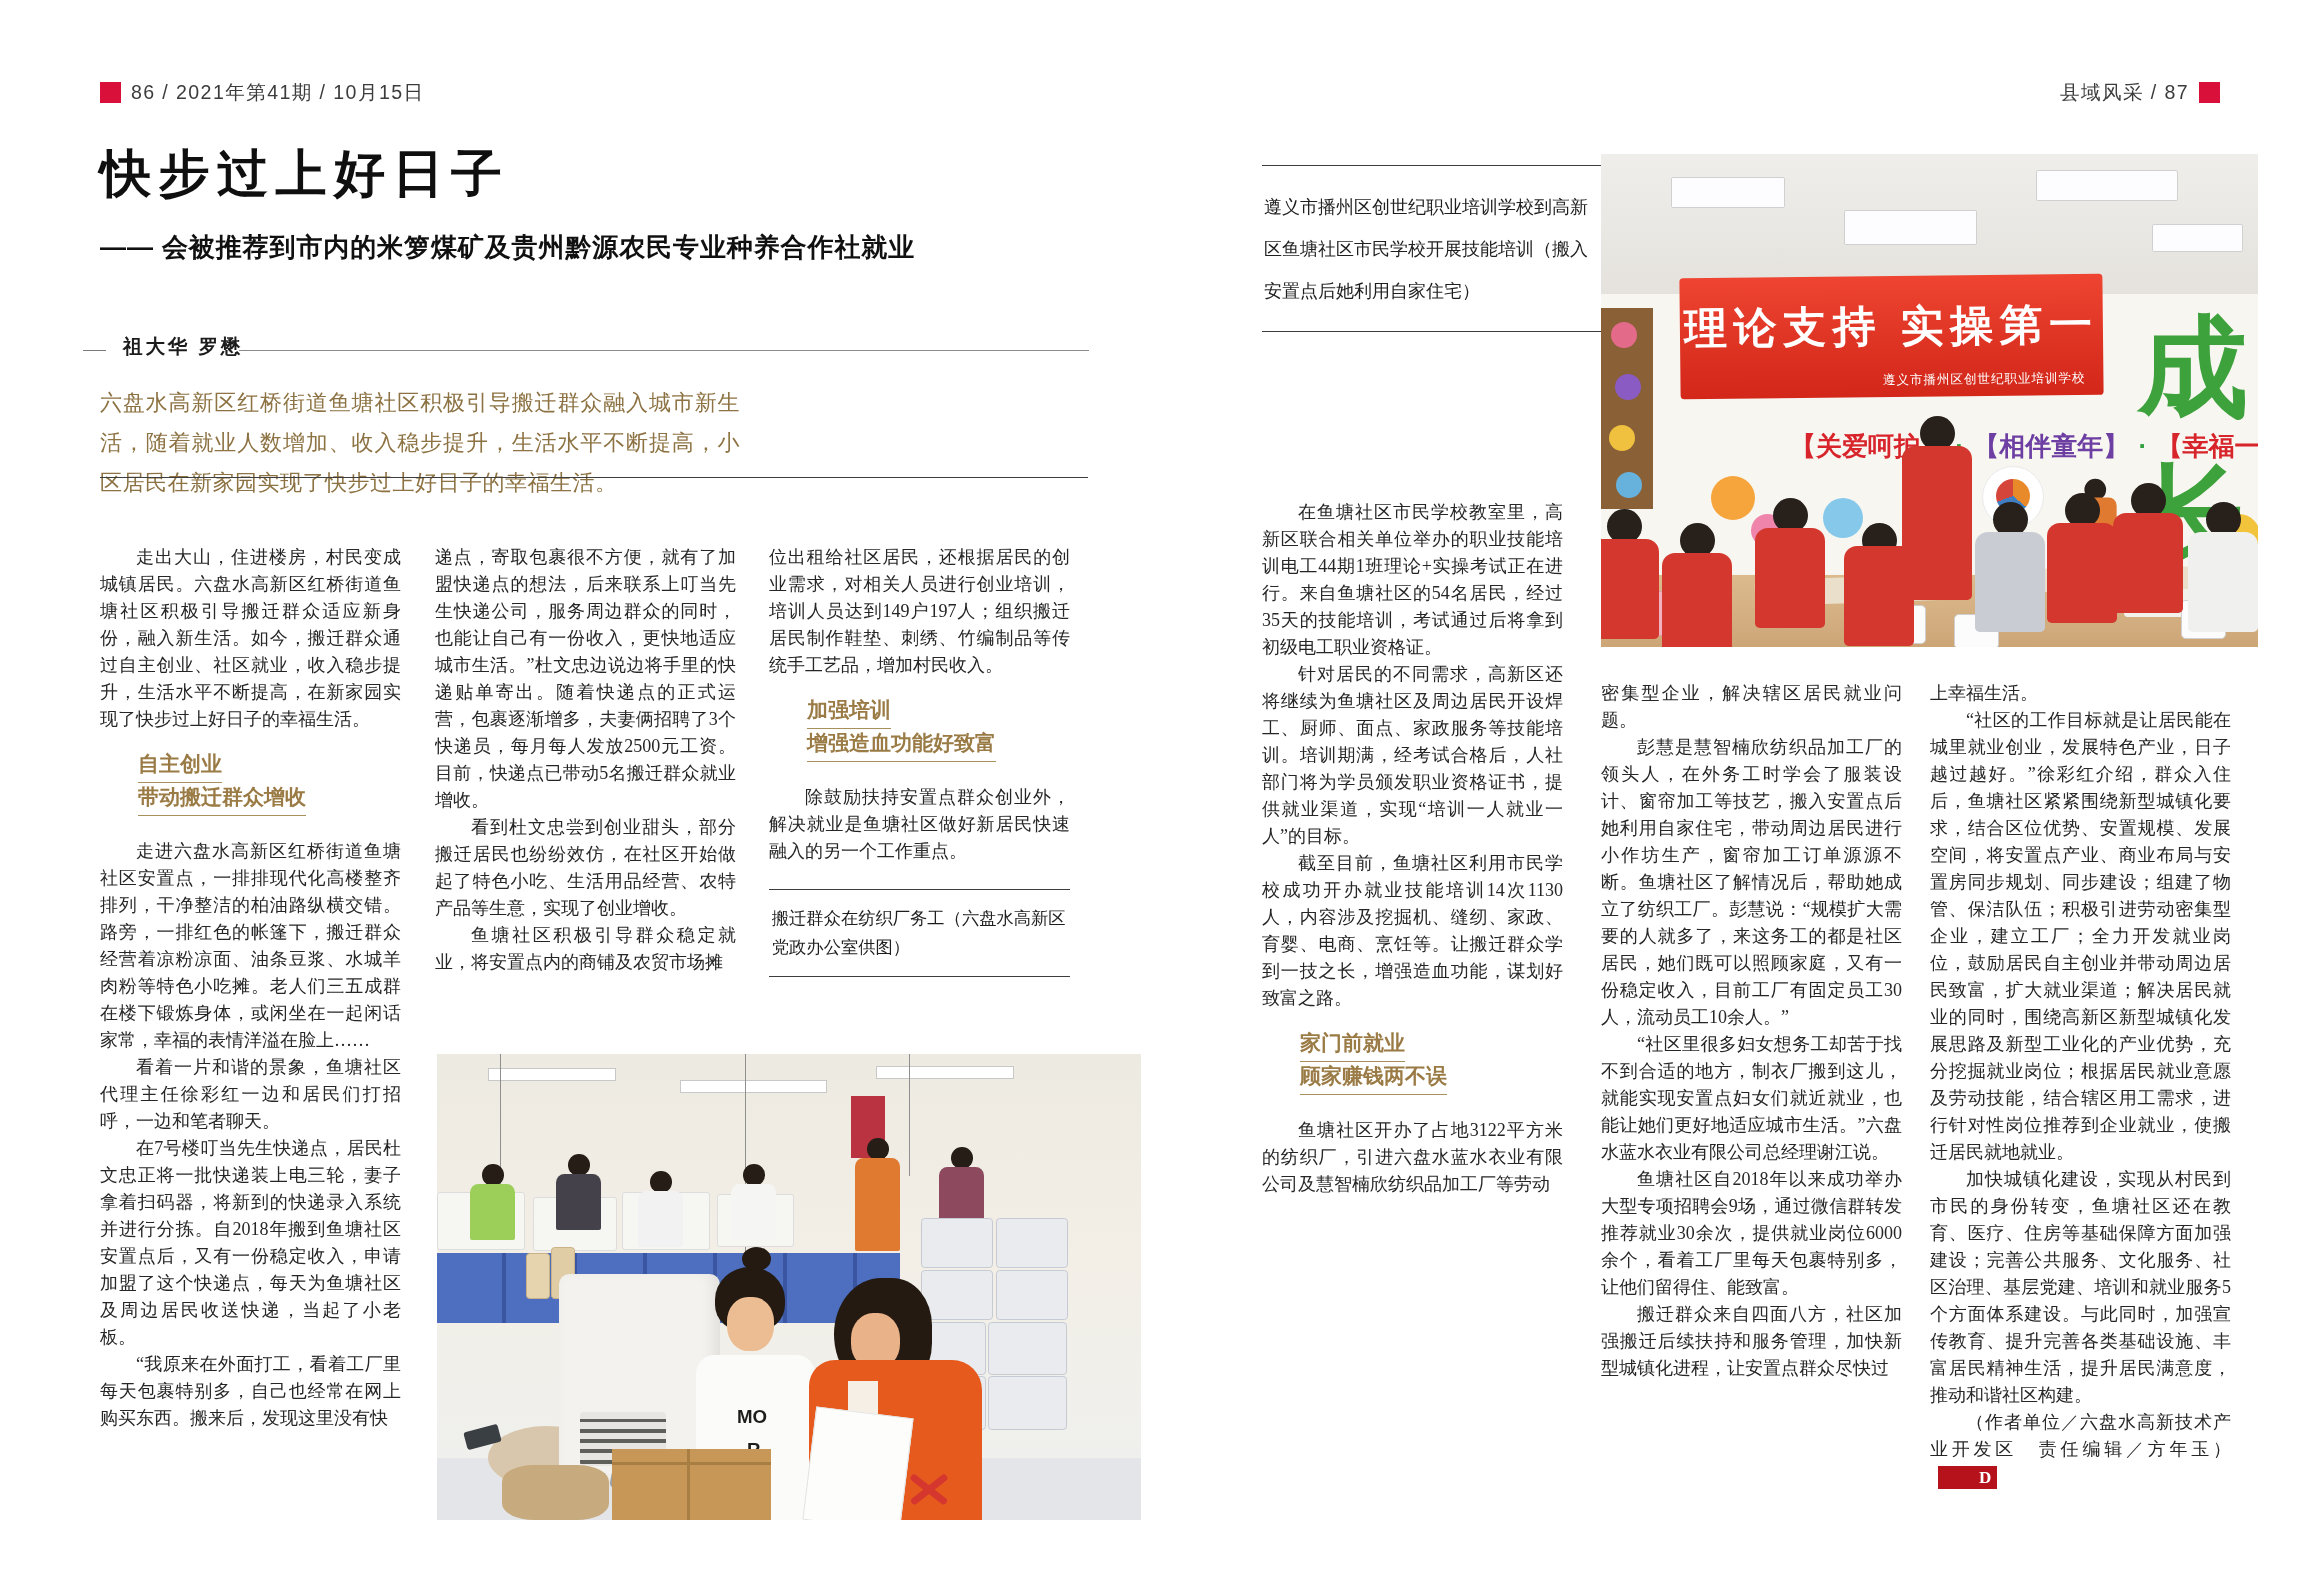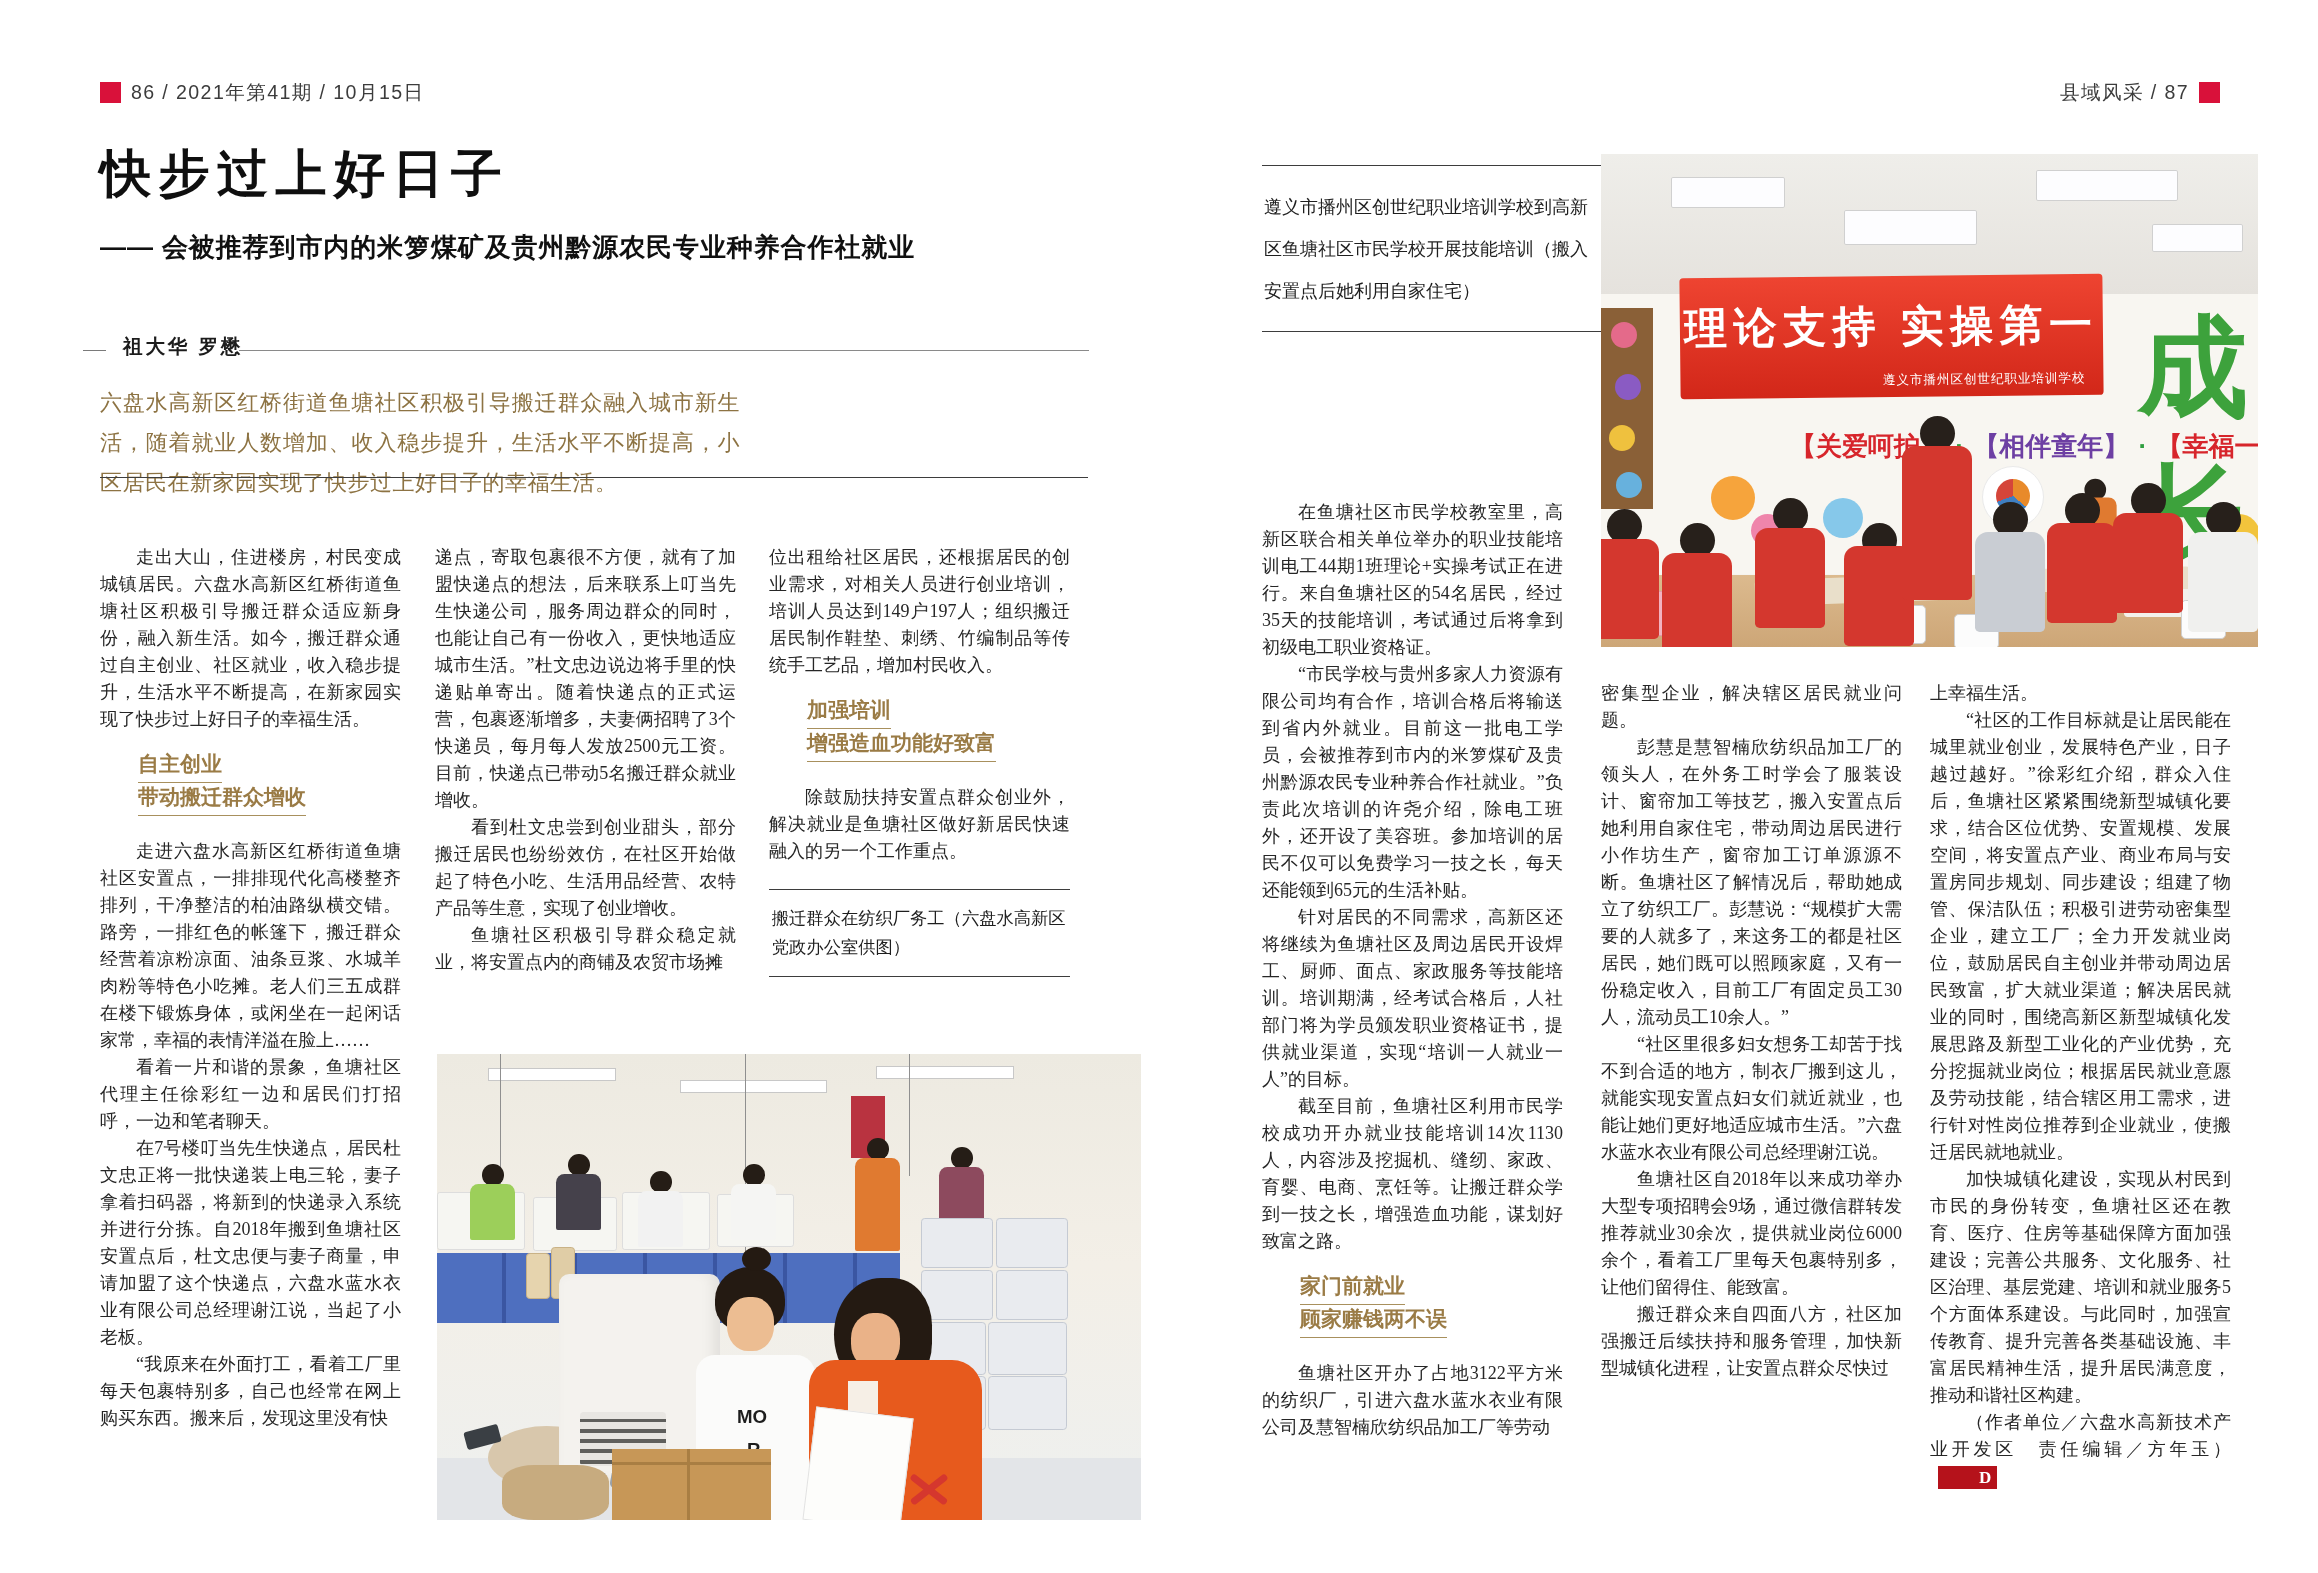--- a/index.html
+++ b/index.html
@@ -129,21 +129,21 @@
   <div class="lead-rule"></div>
 
   <div class="col" style="left:100px;top:544px;height:979px;">
       <p class="para">走出大山，住进楼房，村民变成城镇居民。六盘水高新区红桥街道鱼塘社区积极引导搬迁群众适应新身份，融入新生活。如今，搬迁群众通过自主创业、社区就业，收入稳步提升，生活水平不断提高，在新家园实现了快步过上好日子的幸福生活。</p>
       <div class="sec-h">
         <div class="sec-h-line"><span>自主创业</span></div>
         <div class="sec-h-line"><span>带动搬迁群众增收</span></div>
       </div>
       <p class="para">走进六盘水高新区红桥街道鱼塘社区安置点，一排排现代化高楼整齐排列，干净整洁的柏油路纵横交错。路旁，一排红色的帐篷下，搬迁群众经营着凉粉凉面、油条豆浆、水城羊肉粉等特色小吃摊。老人们三五成群在楼下锻炼身体，或闲坐在一起闲话家常，幸福的表情洋溢在脸上……</p>
       <p class="para">看着一片和谐的景象，鱼塘社区代理主任徐彩红一边和居民们打招呼，一边和笔者聊天。</p>
-      <p class="para">在7号楼叮当先生快递点，居民杜文忠正将一批快递装上电三轮，妻子拿着扫码器，将新到的快递录入系统并进行分拣。自2018年搬到鱼塘社区安置点后，杜文忠便与妻子商量，申请加盟了这个快递点，六盘水蓝水衣业有限公司总经理谢江说，当起了小老板。</p>
+      <p class="para">在7号楼叮当先生快递点，居民杜文忠正将一批快递装上电三轮，妻子拿着扫码器，将新到的快递录入系统并进行分拣。自2018年搬到鱼塘社区安置点后，又有一份稳定收入，申请加盟了这个快递点，每天为鱼塘社区及周边居民收送快递，当起了小老板。</p>
       <p class="para">“我原来在外面打工，看着工厂里每天包裹特别多，自己也经常在网上购买东西。搬来后，发现这里没有快</p>
     </div>
   <div class="col" style="left:435px;top:544px;height:502px;">
       <p class="para cont">递点，寄取包裹很不方便，就有了加盟快递点的想法，后来联系上叮当先生快递公司，服务周边群众的同时，也能让自己有一份收入，更快地适应城市生活。”杜文忠边说边将手里的快递贴单寄出。随着快递点的正式运营，包裹逐渐增多，夫妻俩招聘了3个快递员，每月每人发放2500元工资。目前，快递点已带动5名搬迁群众就业增收。</p>
       <p class="para">看到杜文忠尝到创业甜头，部分搬迁居民也纷纷效仿，在社区开始做起了特色小吃、生活用品经营、农特产品等生意，实现了创业增收。</p>
       <p class="para">鱼塘社区积极引导群众稳定就业，将安置点内的商铺及农贸市场摊</p>
     </div>
   <div class="col" style="left:769px;top:544px;height:509px;">
       <p class="para cont">位出租给社区居民，还根据居民的创业需求，对相关人员进行创业培训，培训人员达到149户197人；组织搬迁居民制作鞋垫、刺绣、竹编制品等传统手工艺品，增加村民收入。</p>
       <div class="sec-h">
@@ -151,21 +151,20 @@
         <div class="sec-h-line"><span>增强造血功能好致富</span></div>
       </div>
       <p class="para">除鼓励扶持安置点群众创业外，解决就业是鱼塘社区做好新居民快速融入的另一个工作重点。</p>
       <div class="photo-caption">搬迁群众在纺织厂务工（六盘水高新区党政办公室供图）</div>
     </div>
 
   <div class="rcaption">遵义市播州区创世纪职业培训学校到高新区鱼塘社区市民学校开展技能培训（搬入安置点后她利用自家住宅）</div>
 
   <div class="col" style="left:1262px;top:499px;height:1024px;">
       <p class="para">在鱼塘社区市民学校教室里，高新区联合相关单位举办的职业技能培训电工44期1班理论+实操考试正在进行。来自鱼塘社区的54名居民，经过35天的技能培训，考试通过后将拿到初级电工职业资格证。</p>
-      <p class="para">“市民学校与贵州多家人力资源有限公司均有合作，培训合格后将输送到省内外就业。目前这一批电工学员，会被推荐到市内的米箩煤矿及贵州黔源农民专业种养合作社就业。”负责此次培训的许尧介绍，除电工班外，还开设了美容班。参加培训的居民不仅可以免费学习一技之长，每天还能领到65元的生活补贴。</p>
       <p class="para">针对居民的不同需求，高新区还将继续为鱼塘社区及周边居民开设焊工、厨师、面点、家政服务等技能培训。培训期满，经考试合格后，人社部门将为学员颁发职业资格证书，提供就业渠道，实现“培训一人就业一人”的目标。</p>
       <p class="para">截至目前，鱼塘社区利用市民学校成功开办就业技能培训14次1130人，内容涉及挖掘机、缝纫、家政、育婴、电商、烹饪等。让搬迁群众学到一技之长，增强造血功能，谋划好致富之路。</p>
       <div class="sec-h">
         <div class="sec-h-line"><span>家门前就业</span></div>
         <div class="sec-h-line"><span>顾家赚钱两不误</span></div>
       </div>
       <p class="para">鱼塘社区开办了占地3122平方米的纺织厂，引进六盘水蓝水衣业有限公司及慧智楠欣纺织品加工厂等劳动</p>
     </div>
   <div class="col" style="left:1601px;top:680px;height:844px;">
       <p class="para cont">密集型企业，解决辖区居民就业问题。</p>

